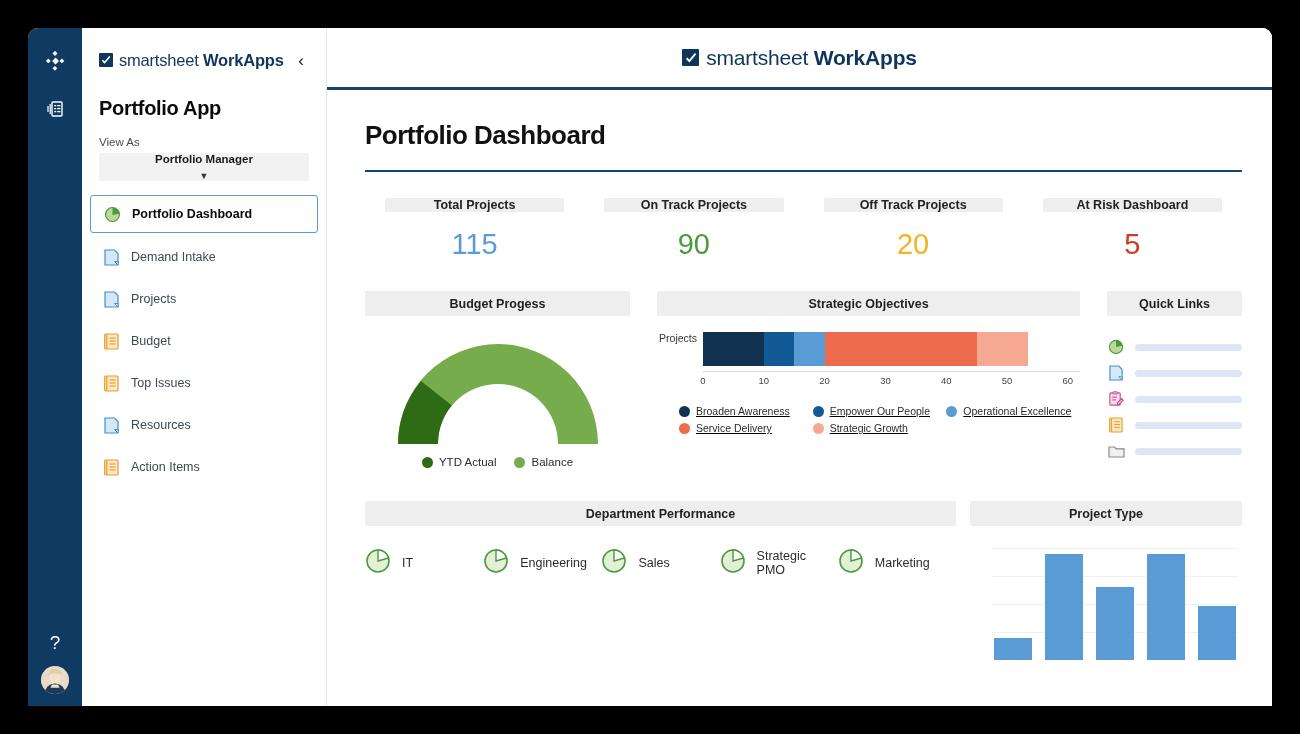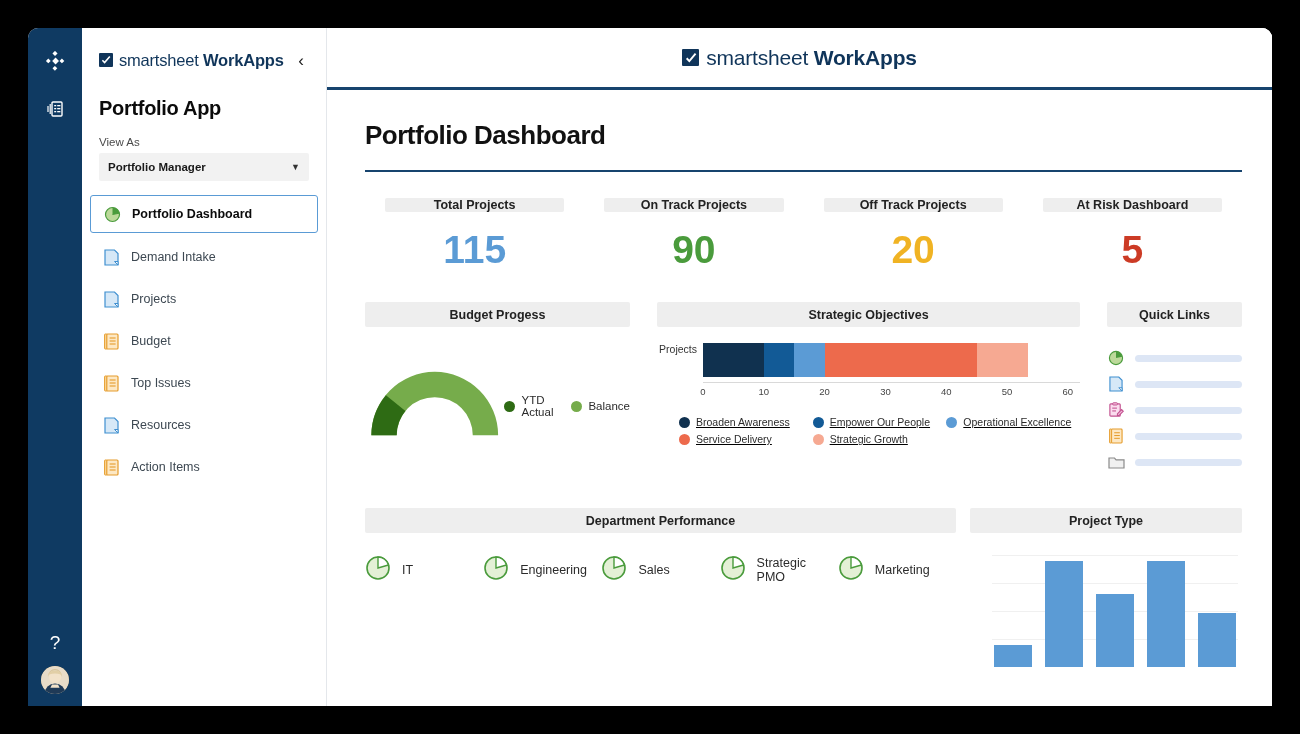--- a/index.html
+++ b/index.html
@@ -75,21 +75,21 @@
     font-size: 20px; font-weight: 700; color: #0b0b0b;
     padding: 23px 18px 0 17px; letter-spacing: -0.3px;
   }
   .viewas-label {
     font-size: 11.5px; color: #4a4a4a; padding: 16px 18px 5px 17px;
   }
   .viewas-select {
     margin: 0 17px; height: 28px; background: #f2f2f2;
     border: none; border-radius: 2px;
     display: flex; align-items: center; justify-content: space-between;
-    padding: 0 9px; cursor: pointer;
+    padding: 0 9px; cursor: pointer; flex-direction: column;
   }
   .viewas-select span.val { font-size: 11.5px; font-weight: 700; color: #1a1a1a; }
   .viewas-select span.car { font-size: 9px; color: #333; }
   .nav { margin-top: 14px; }
   .nav-item {
     display: flex; align-items: center; gap: 11px;
     height: 36px; margin: 0 8px 6px 8px;
     padding: 0 12px; border-radius: 3px; cursor: pointer;
   }
   .nav-item.active {
@@ -118,32 +118,32 @@
   .title-rule { height: 2px; background: #17446e; margin-top: 19px; }
   
   .kpi-row { display: flex; margin-top: 26px; gap: 0; }
   .kpi { flex: 1; text-align: center; }
   .kpi-chip {
     background: #eeeeee; height: 14px; border-radius: 2px;
     display: flex; align-items: center; justify-content: center;
     margin: 0 20px;
   }
   .kpi-chip span { font-size: 12.5px; font-weight: 700; color: #222; }
-  .kpi-val { font-size: 39px; font-weight: 700; margin-top: 16px; }
+  .kpi-val { font-size: 29px; font-weight: 400; margin-top: 16px; }
   
   .panel-hdr {
     background: #eeeeee; height: 25px; border-radius: 2px;
     display: flex; align-items: center; justify-content: center;
   }
   .panel-hdr span { font-size: 12.5px; font-weight: 700; color: #222; }
   .row2 { display: flex; gap: 27px; margin-top: 30px; }
   .col-budget { width: 265px; flex: 0 0 265px; }
   .col-strat { flex: 1; min-width: 0; }
   .col-quick { width: 135px; flex: 0 0 135px; }
-  .gauge-wrap { display: flex; flex-direction: row; align-items: center; margin-top: 18px; }
+  .gauge-wrap { display: flex; flex-direction: column; align-items: center; margin-top: 18px; }
   .gauge-legend { display: flex; gap: 18px; margin-top: 10px; align-items: center; }
   .lg { display: flex; align-items: center; gap: 6px; }
   .lg .dot { width: 11px; height: 11px; border-radius: 50%; flex:0 0 11px;}
   .lg .t { font-size: 11.5px; color: #2b2b2b; }
   
   .strat-body { margin-top: 16px; display:flex; }
   .strat-axis-label { font-size: 10.5px; color: #333; width: 46px; flex:0 0 46px; text-align:right; padding-right:6px; }
   .bar-area { flex:1; min-width:0; }
   .stack { display: flex; height: 34px; width: 100%; }
   .stack .seg { height: 100%; }

